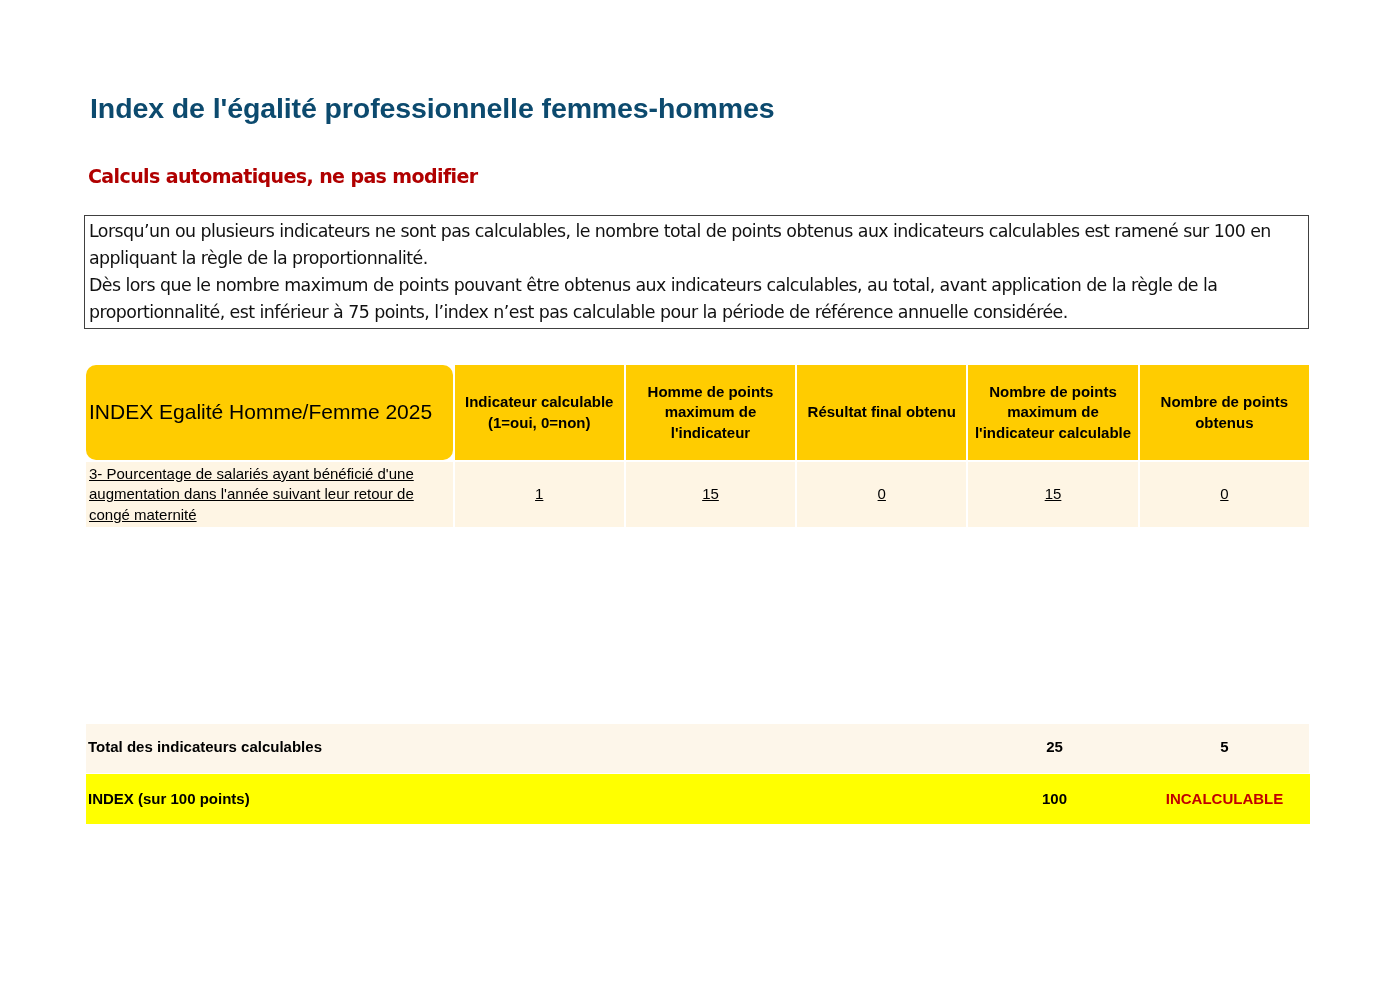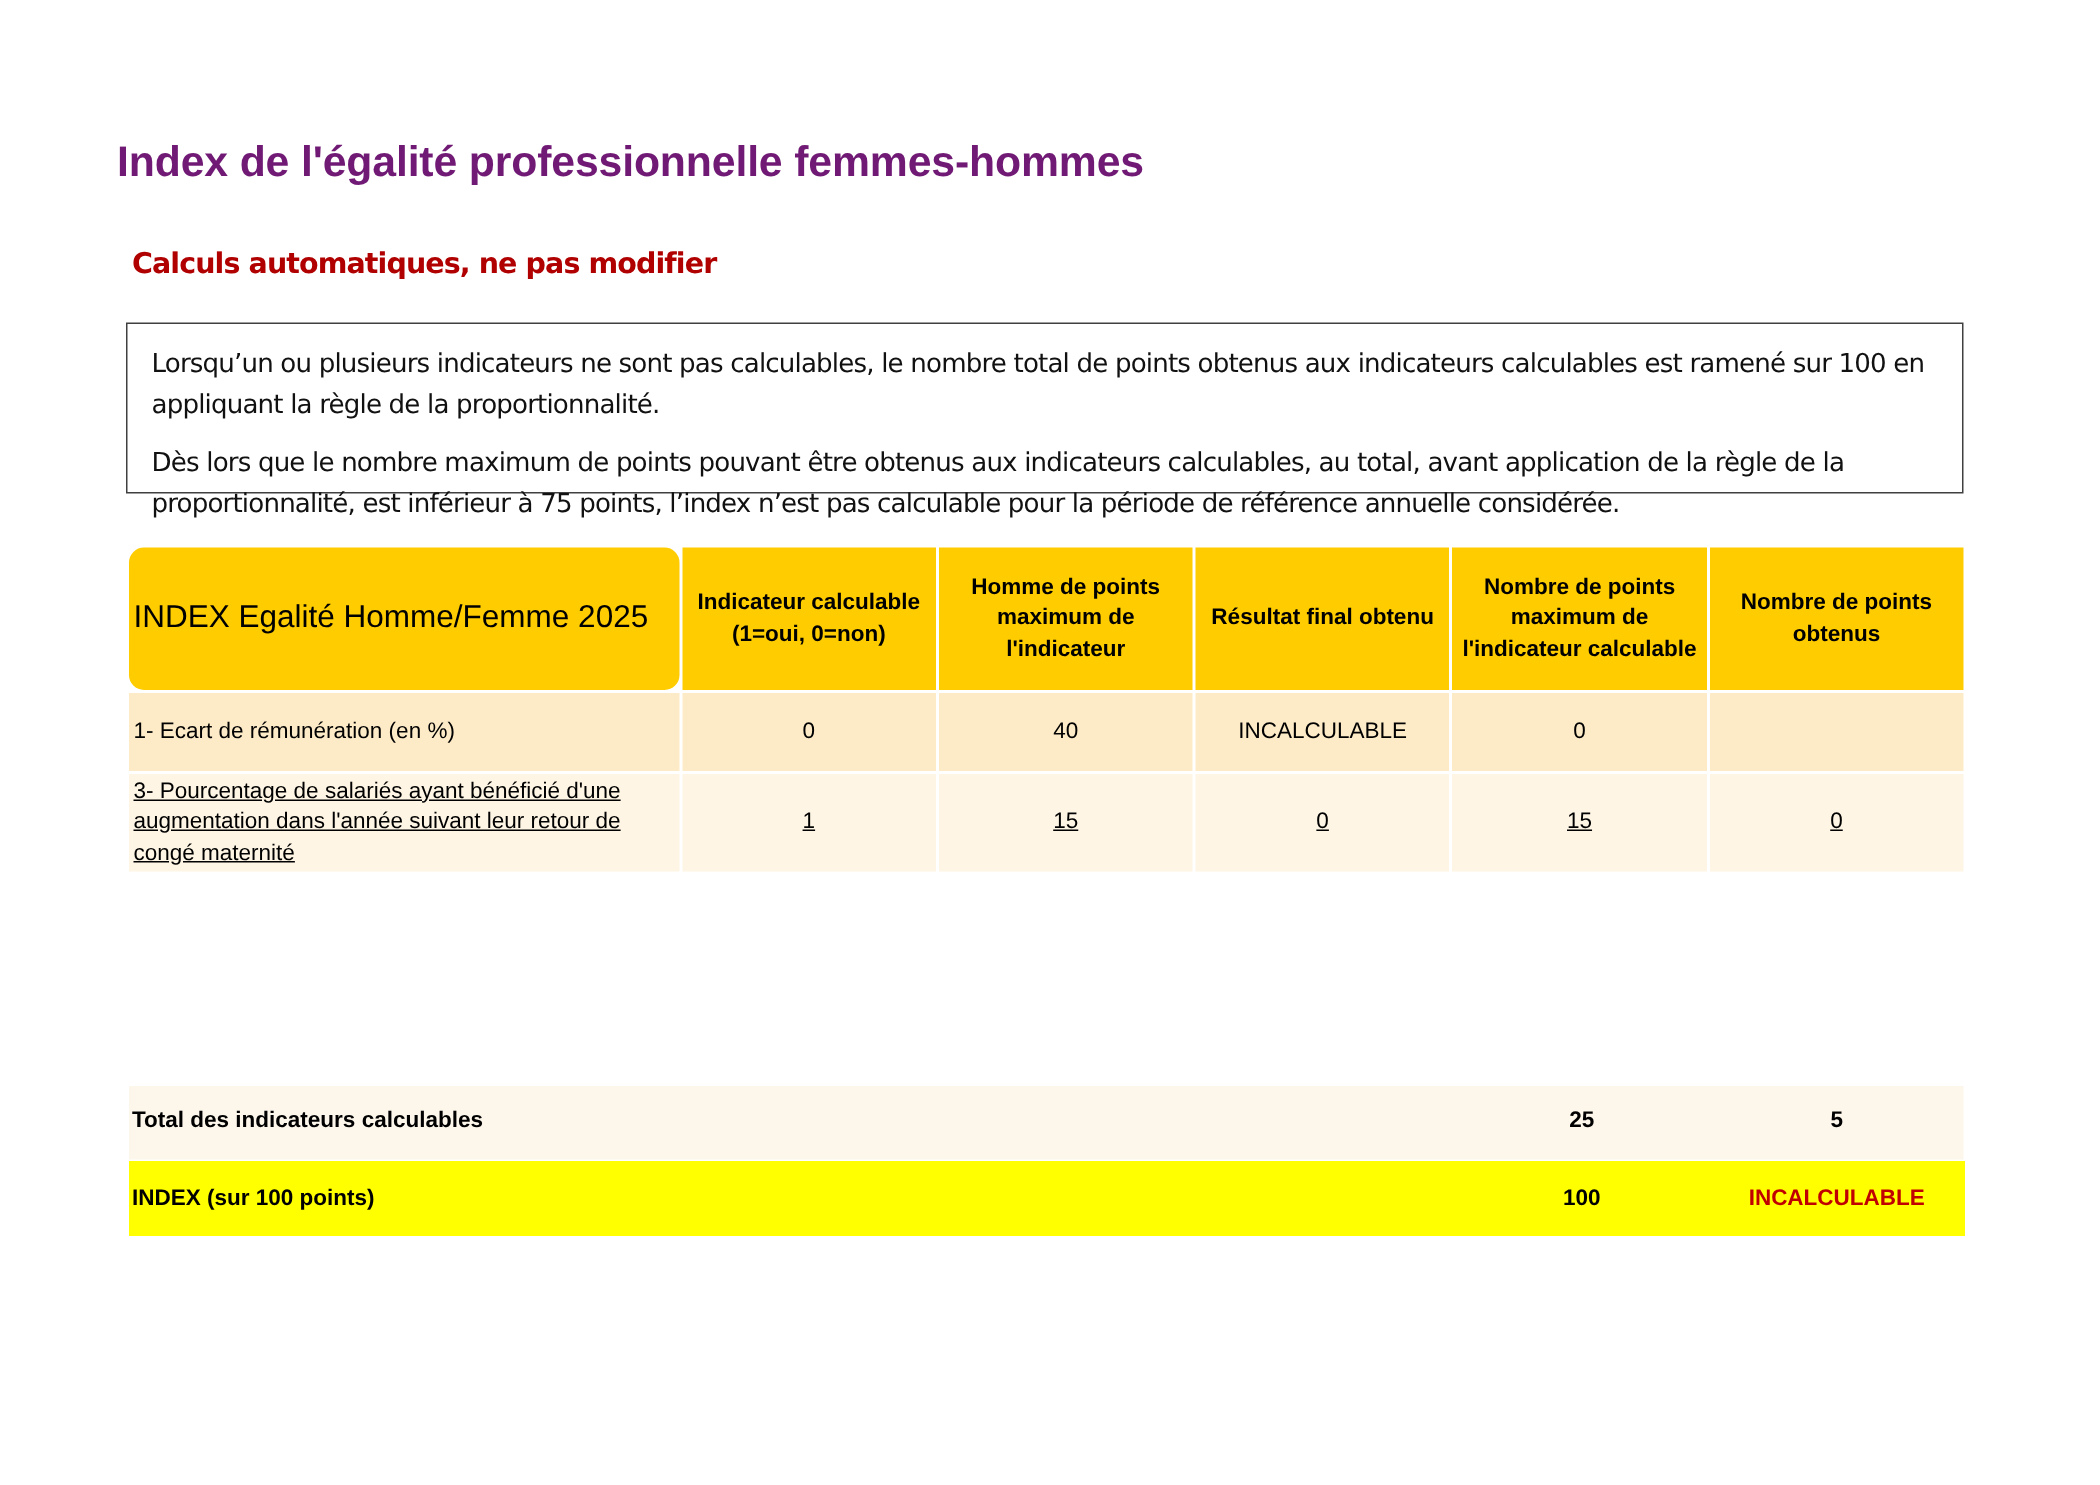--- a/index.html
+++ b/index.html
@@ -10,25 +10,25 @@
     body {
       width: 1400px;
       height: 990px;
       position: relative;
       overflow: hidden;
       font-family: "Liberation Sans", sans-serif;
       color: #000;
     }
     .title {
       position: absolute;
-      left: 78px;
+      left: 90px;
       top: 92px;
       font-size: 28.5px;
       font-weight: bold;
-      color: #701a75;
+      color: #0c4a6e;
       letter-spacing: -0.1px;
       white-space: nowrap;
     }
     .subtitle {
       position: absolute;
       left: 88px;
       top: 165px;
       font-size: 19px;
       font-weight: bold;
       color: #B00000;
@@ -45,21 +45,21 @@
       border: 1.5px solid #404040;
       box-sizing: border-box;
       padding: 2px 4px 0 4px;
       font-family: "DejaVu Sans", sans-serif;
       font-size: 17.4px;
       line-height: 27px;
       letter-spacing: -0.55px;
       color: #111;
     }
     .note-box p {
-      margin: 12px;
+      margin: 0;
     }
     table.index {
       position: absolute;
       left: 84px;
       top: 363px;
       width: 1227px;
       border-collapse: separate;
       border-spacing: 2px;
       table-layout: fixed;
     }
@@ -117,28 +117,20 @@
     <tr>
       <th class="main-head">INDEX Egalité Homme/Femme 2025</th>
       <th>Indicateur calculable (1=oui, 0=non)</th>
       <th>Homme de points maximum de l'indicateur</th>
       <th>Résultat final obtenu</th>
       <th>Nombre de points maximum de l'indicateur calculable</th>
       <th>Nombre de points obtenus</th>
     </tr>
   </thead>
   <tbody>
-    <tr class="row-a r1">
-      <td class="label">1- Ecart de rémunération (en %)</td>
-      <td class="num">0</td>
-      <td class="num">40</td>
-      <td class="num">INCALCULABLE</td>
-      <td class="num">0</td>
-      <td class="num"></td>
-    </tr>
     <tr class="row-b r3">
       <td class="label">3- Pourcentage de salariés ayant bénéficié d'une augmentation dans l'année suivant leur retour de congé maternité</td>
       <td class="num">1</td>
       <td class="num">15</td>
       <td class="num">0</td>
       <td class="num">15</td>
       <td class="num">0</td>
     </tr>
   </tbody>
 </table>

